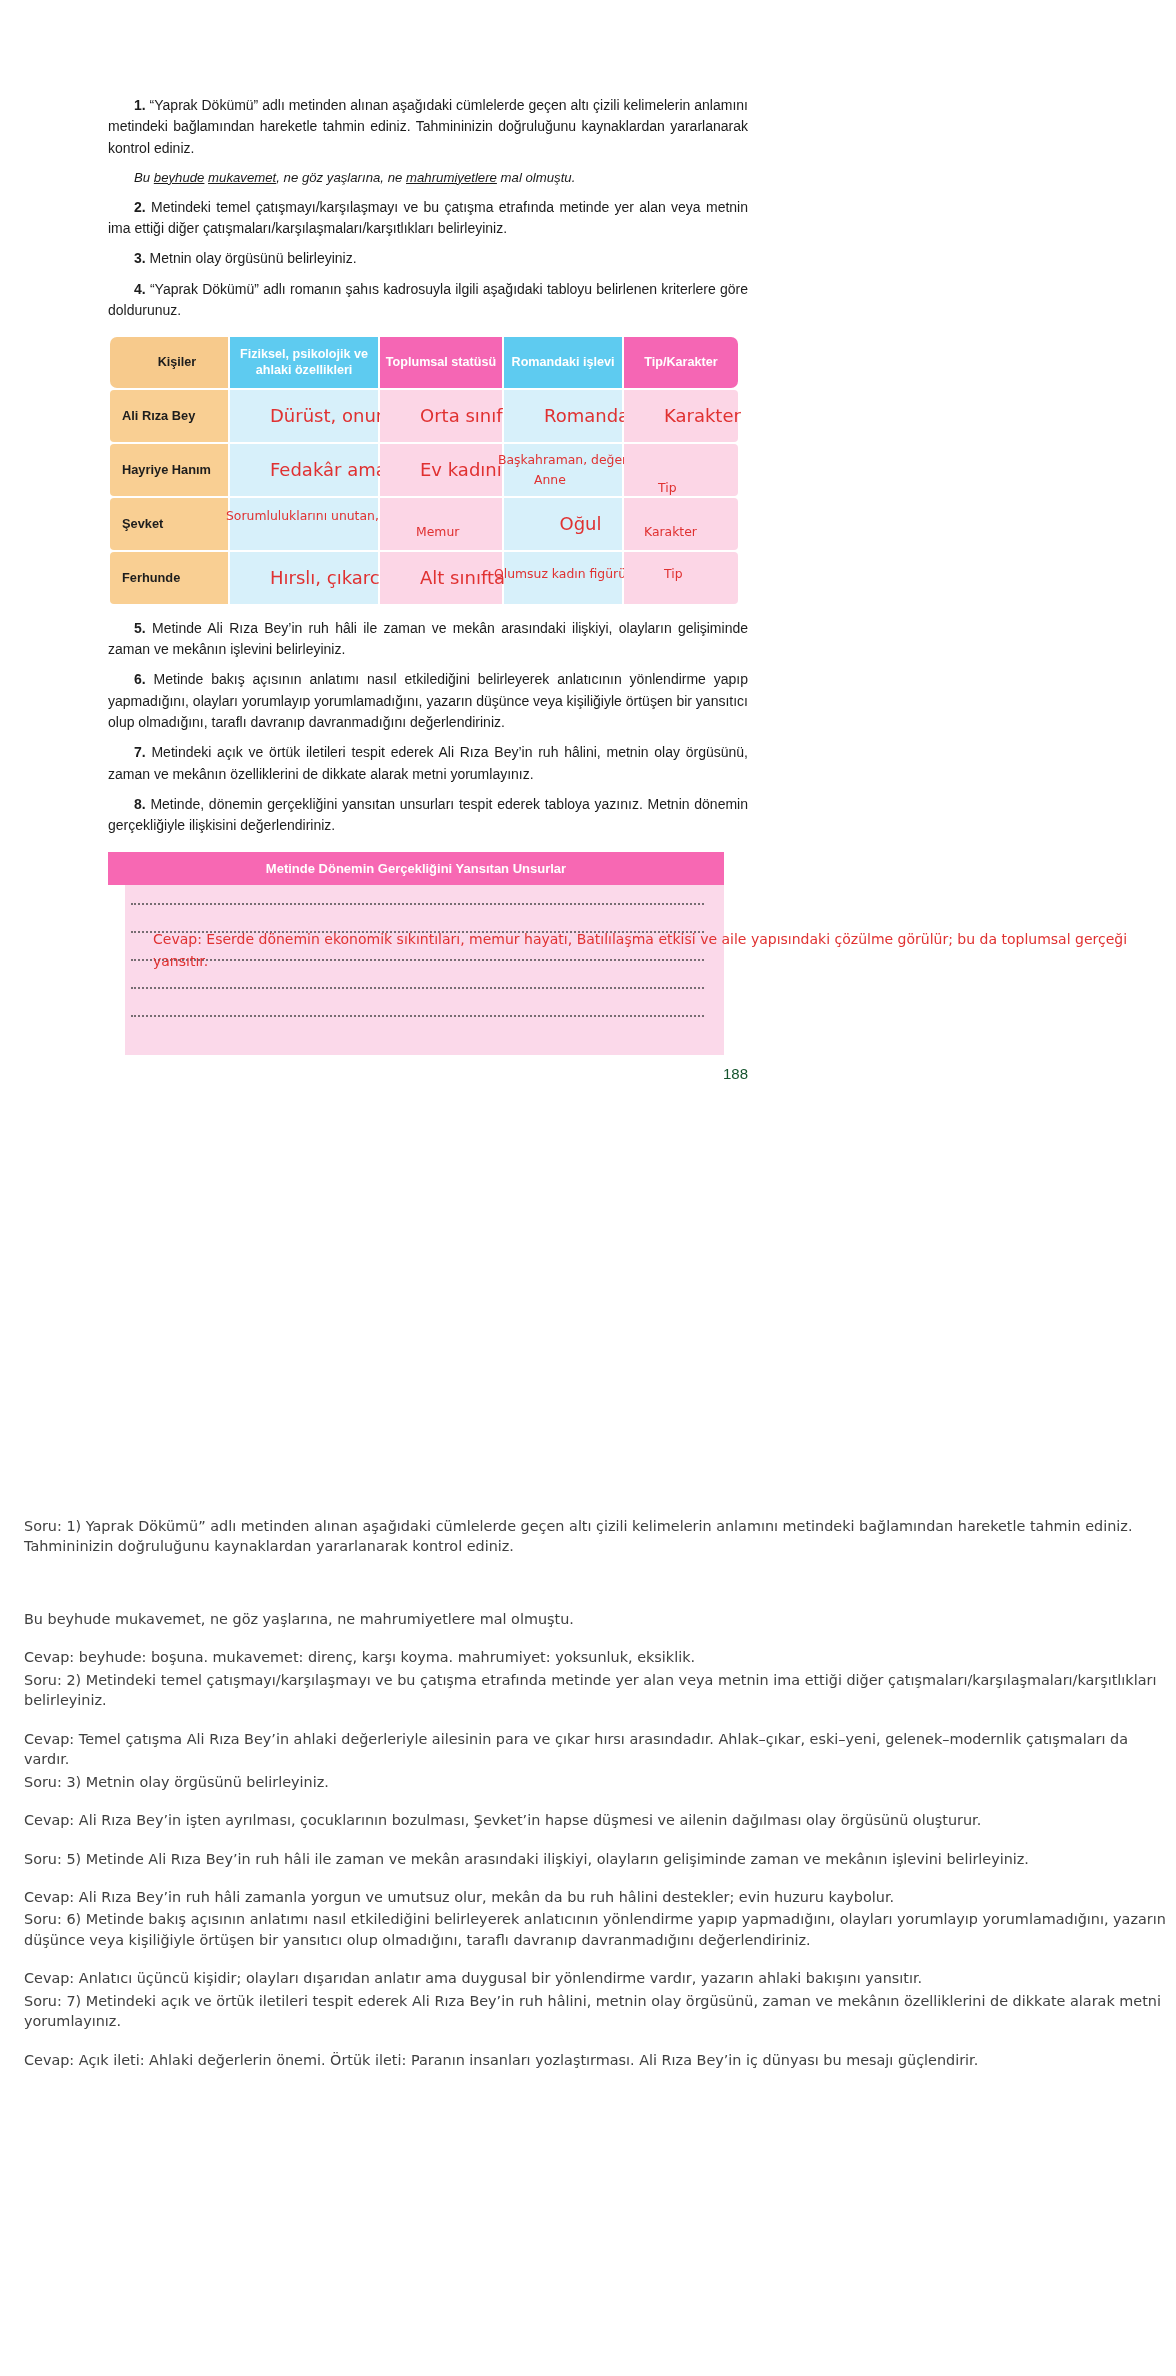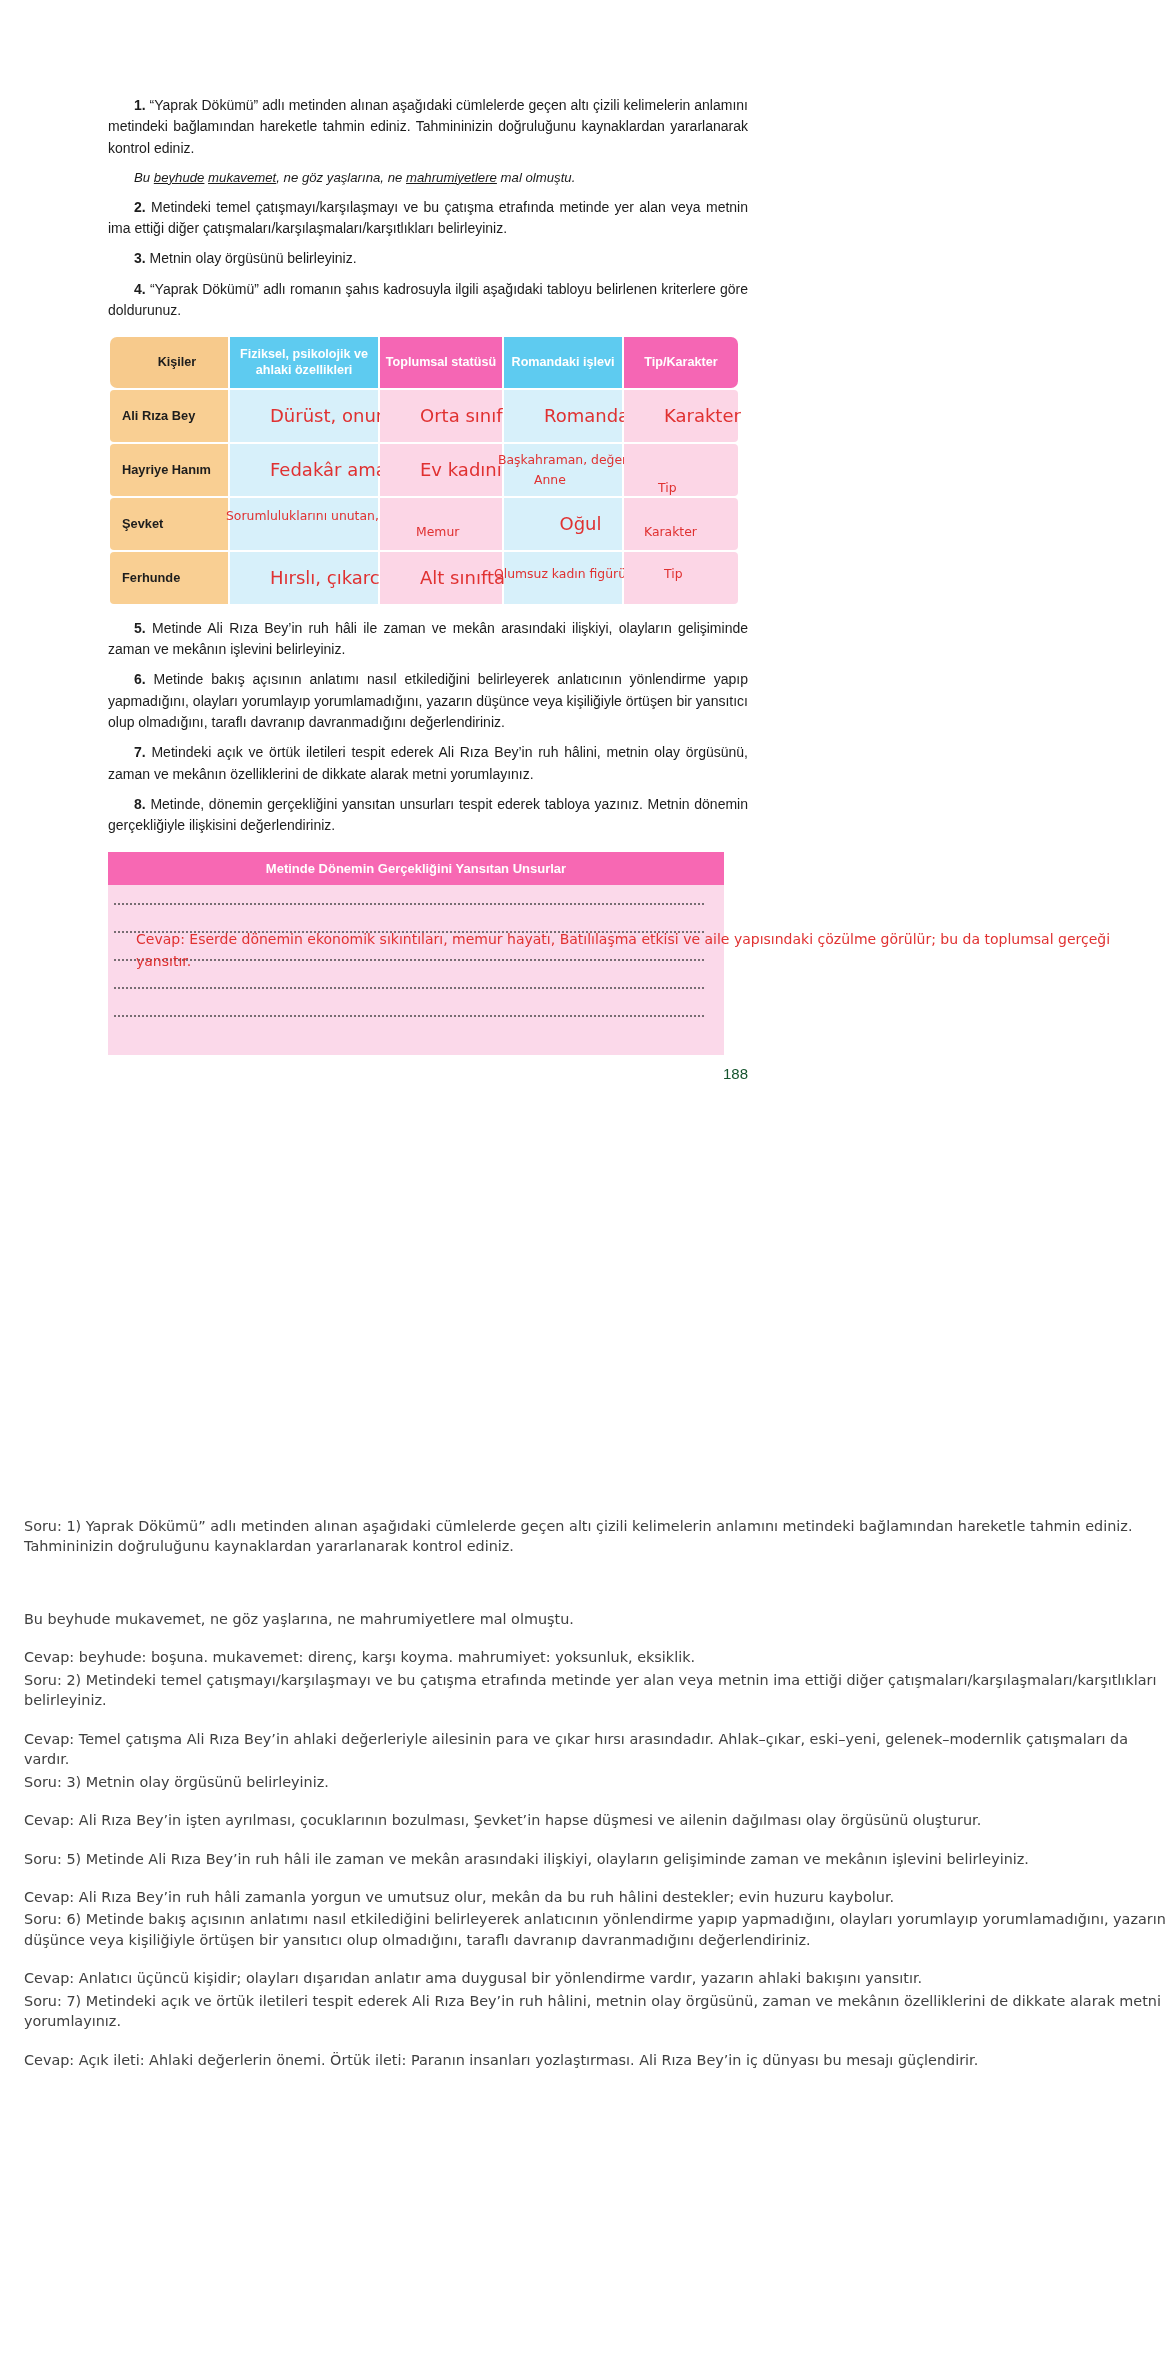--- a/index.html
+++ b/index.html
@@ -156,20 +156,21 @@
     font-weight:bold;
     font-size:13px;
     text-align:center;
     padding:9px 6px;
   }
   .unsurlar-body{
     background:#fbd9ea;
     padding:18px 14px 20px 0;
     position:relative;
     min-height:132px;
+    margin-left:17px;
   }
   .dotline{
     border-bottom:2px dotted #4a4a4a;
     height:0;
     margin:0 6px 26px 6px;
     opacity:.75;
   }
   .unsur-answer{
     position:absolute;
     left:28px;

